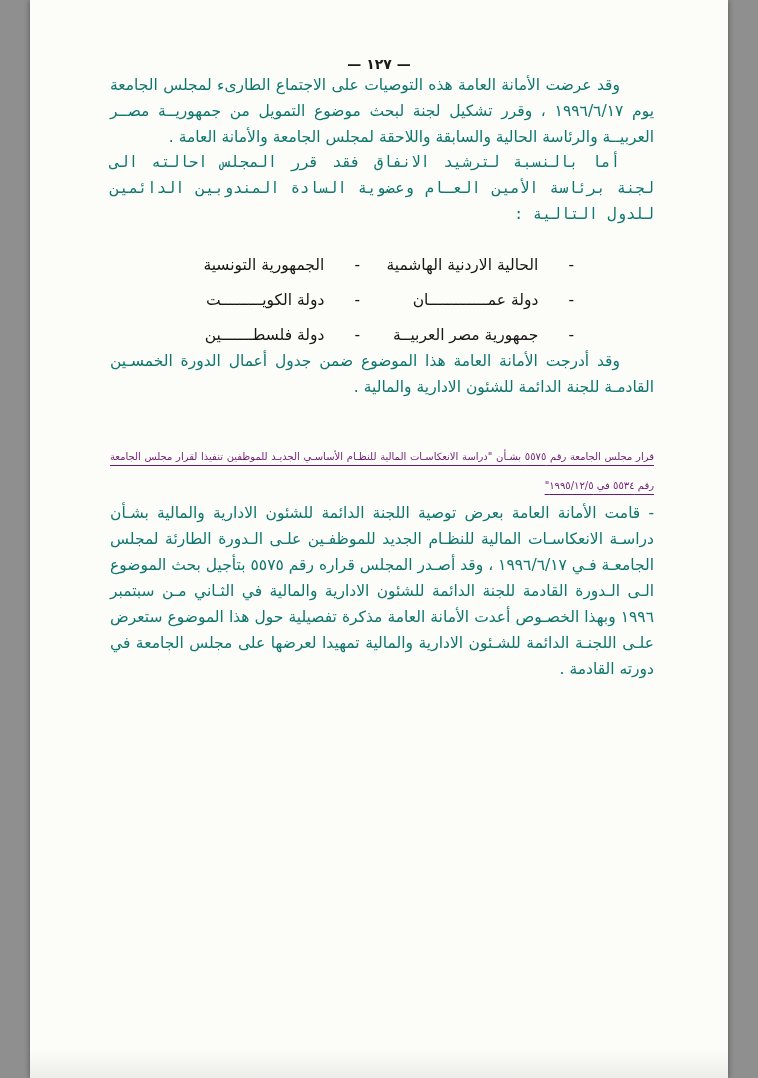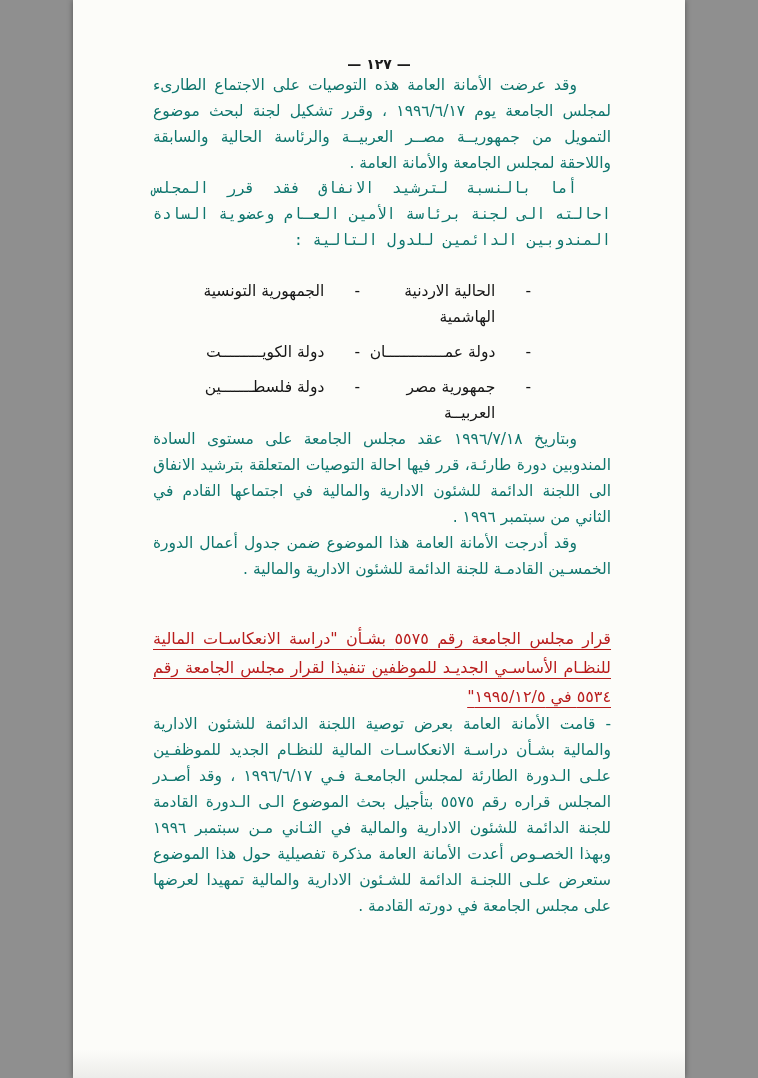--- a/index.html
+++ b/index.html
@@ -1,21 +1,21 @@
 <!DOCTYPE html>
 <html lang="ar"><head>
 <meta charset="utf-8">
 <style>
   html, body {
     margin: 0;
     padding: 0;
     background: #8f8f8f;
   }
   .page {
-    width: 612px;
+    width: 698px;
     height: 1078px;
     margin: 0 auto;
     background: #fcfcf9;
     position: relative;
     overflow: hidden;
     direction: rtl;
     color: #161616;
     font-family: "DejaVu Sans", sans-serif;
     box-shadow: 0 0 6px rgba(0,0,0,.4);
   }
@@ -47,26 +47,26 @@
     row-gap: 9px;
     font-size: 15.5px;
     line-height: 26px;
   }
   .delegate-cell { display: flex; gap: 30px; }
   .delegate-cell .dash { flex: 0 0 auto; }
   .p3 { margin-top: 34px; }
   .p4 { margin-top: 32px; }
   .decision-heading {
     margin: 42px 0 0 0;
-    font-size: 16px;
+    font-size: 10px;
     line-height: 29px;
     text-align: justify;
     text-decoration: underline;
     text-underline-offset: 5px;
-    color: #b91c1c;
+    color: #701a75;
   }
   .p5 { margin-top: 36px; }
   .scan-shade {
     position: absolute;
     left: 0; right: 0; bottom: 0;
     height: 28px;
     background: linear-gradient(to bottom, rgba(0,0,0,0) 0%, rgba(120,120,120,0.12) 100%);
     pointer-events: none;
   }
 </style>
@@ -107,21 +107,20 @@
         <span class="dash">-</span>
         <span>جمهورية مصر العربيــة</span>
       </div>
       <div class="delegate-cell">
         <span class="dash">-</span>
         <span>دولة فلسطـــــــين</span>
       </div>
 
     </div>
 
-    <p class="para indent p3">وبتاريخ ١٩٩٦/٧/١٨ عقد مجلس الجامعة على مستوى السادة المندوبين دورة طارئـة، قرر فيها احالة التوصيات المتعلقة بترشيد الانفاق الى اللجنة الدائمة للشئون الادارية والمالية في اجتماعها القادم في الثاني من سبتمبر ١٩٩٦ .</p>
 
     <p class="para indent p4">وقد أدرجت الأمانة العامة هذا الموضوع ضمن جدول أعمال الدورة الخمسـين القادمـة للجنة الدائمة للشئون الادارية والمالية .</p>
 
     <p class="decision-heading">قرار مجلس الجامعة رقم ٥٥٧٥ بشـأن "دراسة الانعكاسـات المالية للنظـام الأساسـي الجديـد للموظفين تنفيذا لقرار مجلس الجامعة رقم ٥٥٣٤ في ١٩٩٥/١٢/٥"</p>
 
     <p class="para p5">-   قامت الأمانة العامة بعرض توصية اللجنة الدائمة للشئون الادارية والمالية بشـأن دراسـة الانعكاسـات المالية للنظـام الجديد للموظفـين علـى الـدورة الطارئة لمجلس الجامعـة فـي ١٩٩٦/٦/١٧ ، وقد أصـدر المجلس قراره رقم ٥٥٧٥ بتأجيل بحث الموضوع الـى الـدورة القادمة للجنة الدائمة للشئون الادارية والمالية في الثـاني مـن سبتمبر ١٩٩٦ وبهذا الخصـوص أعدت الأمانة العامة مذكرة تفصيلية حول هذا الموضوع ستعرض علـى اللجنـة الدائمة للشـئون الادارية والمالية تمهيدا لعرضها على مجلس الجامعة في دورته القادمة .</p>
 
   </div>
 
   <div class="scan-shade"></div>

